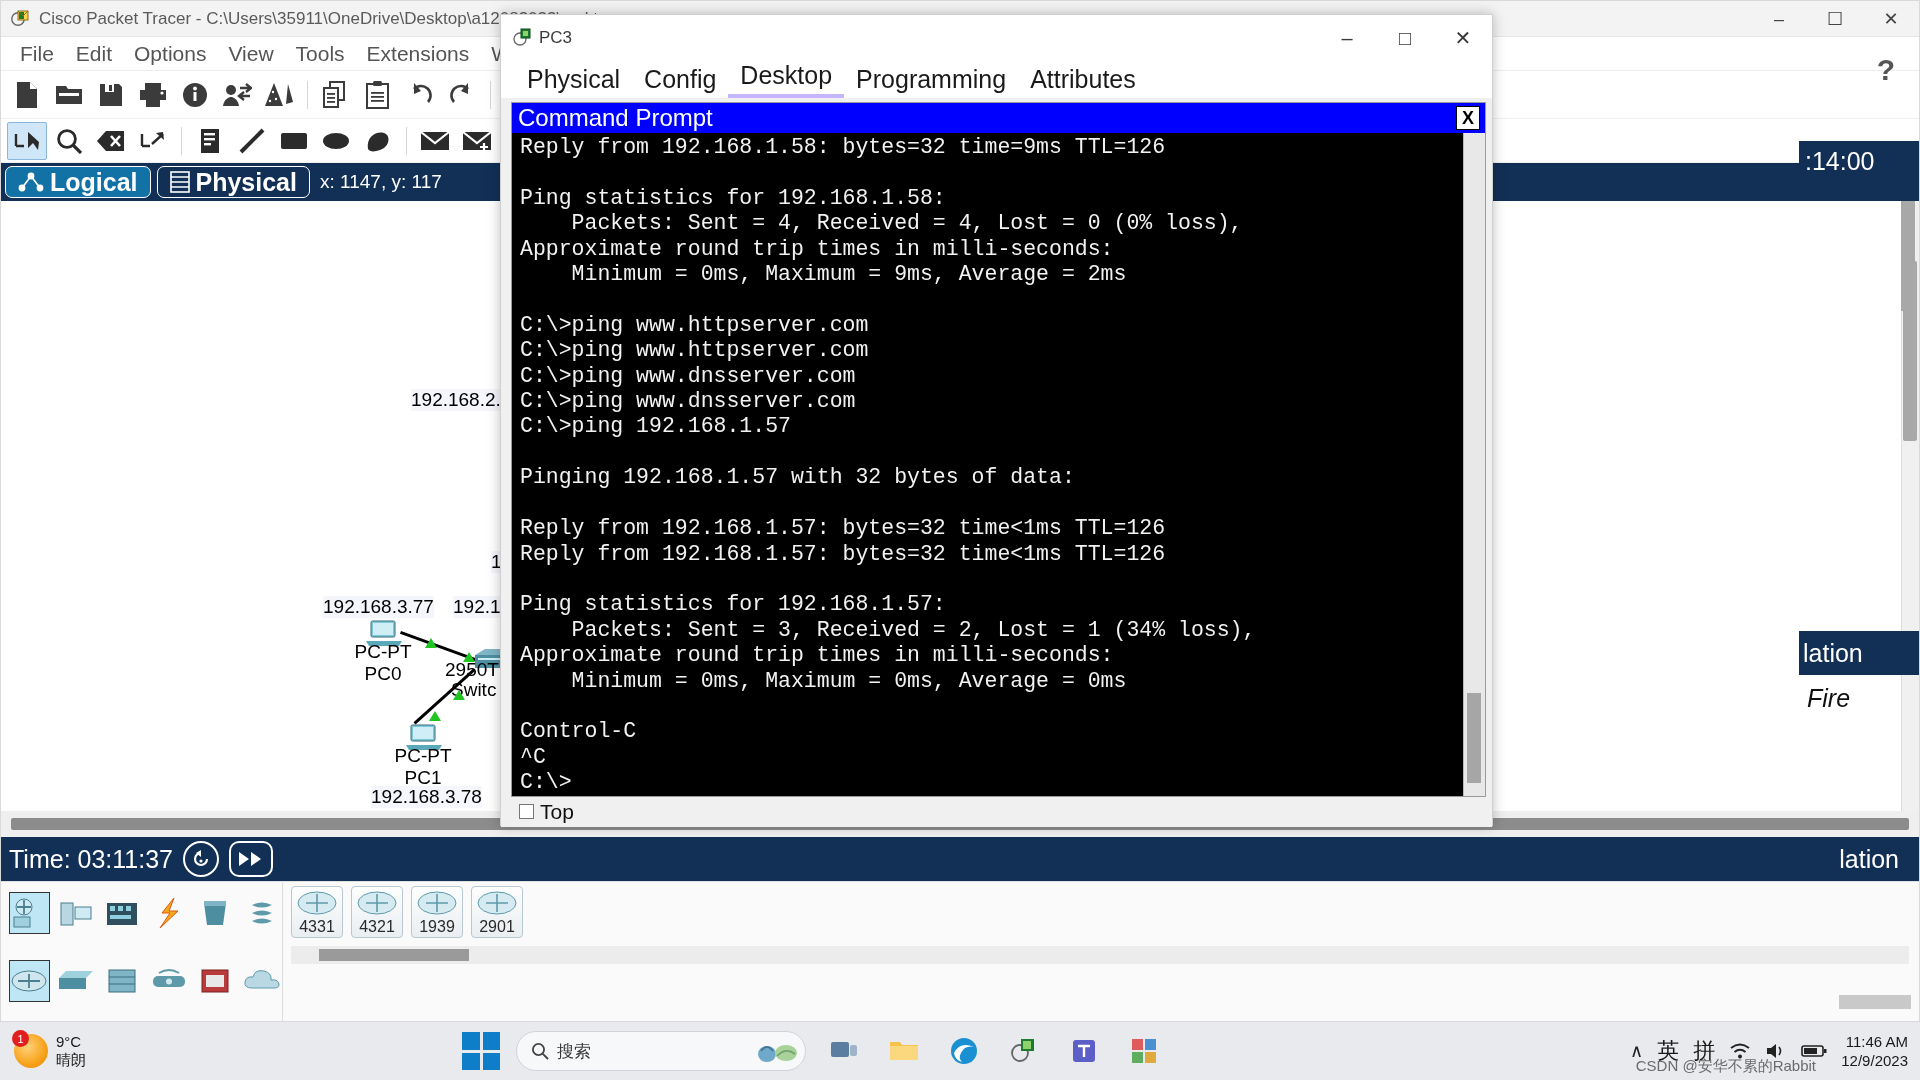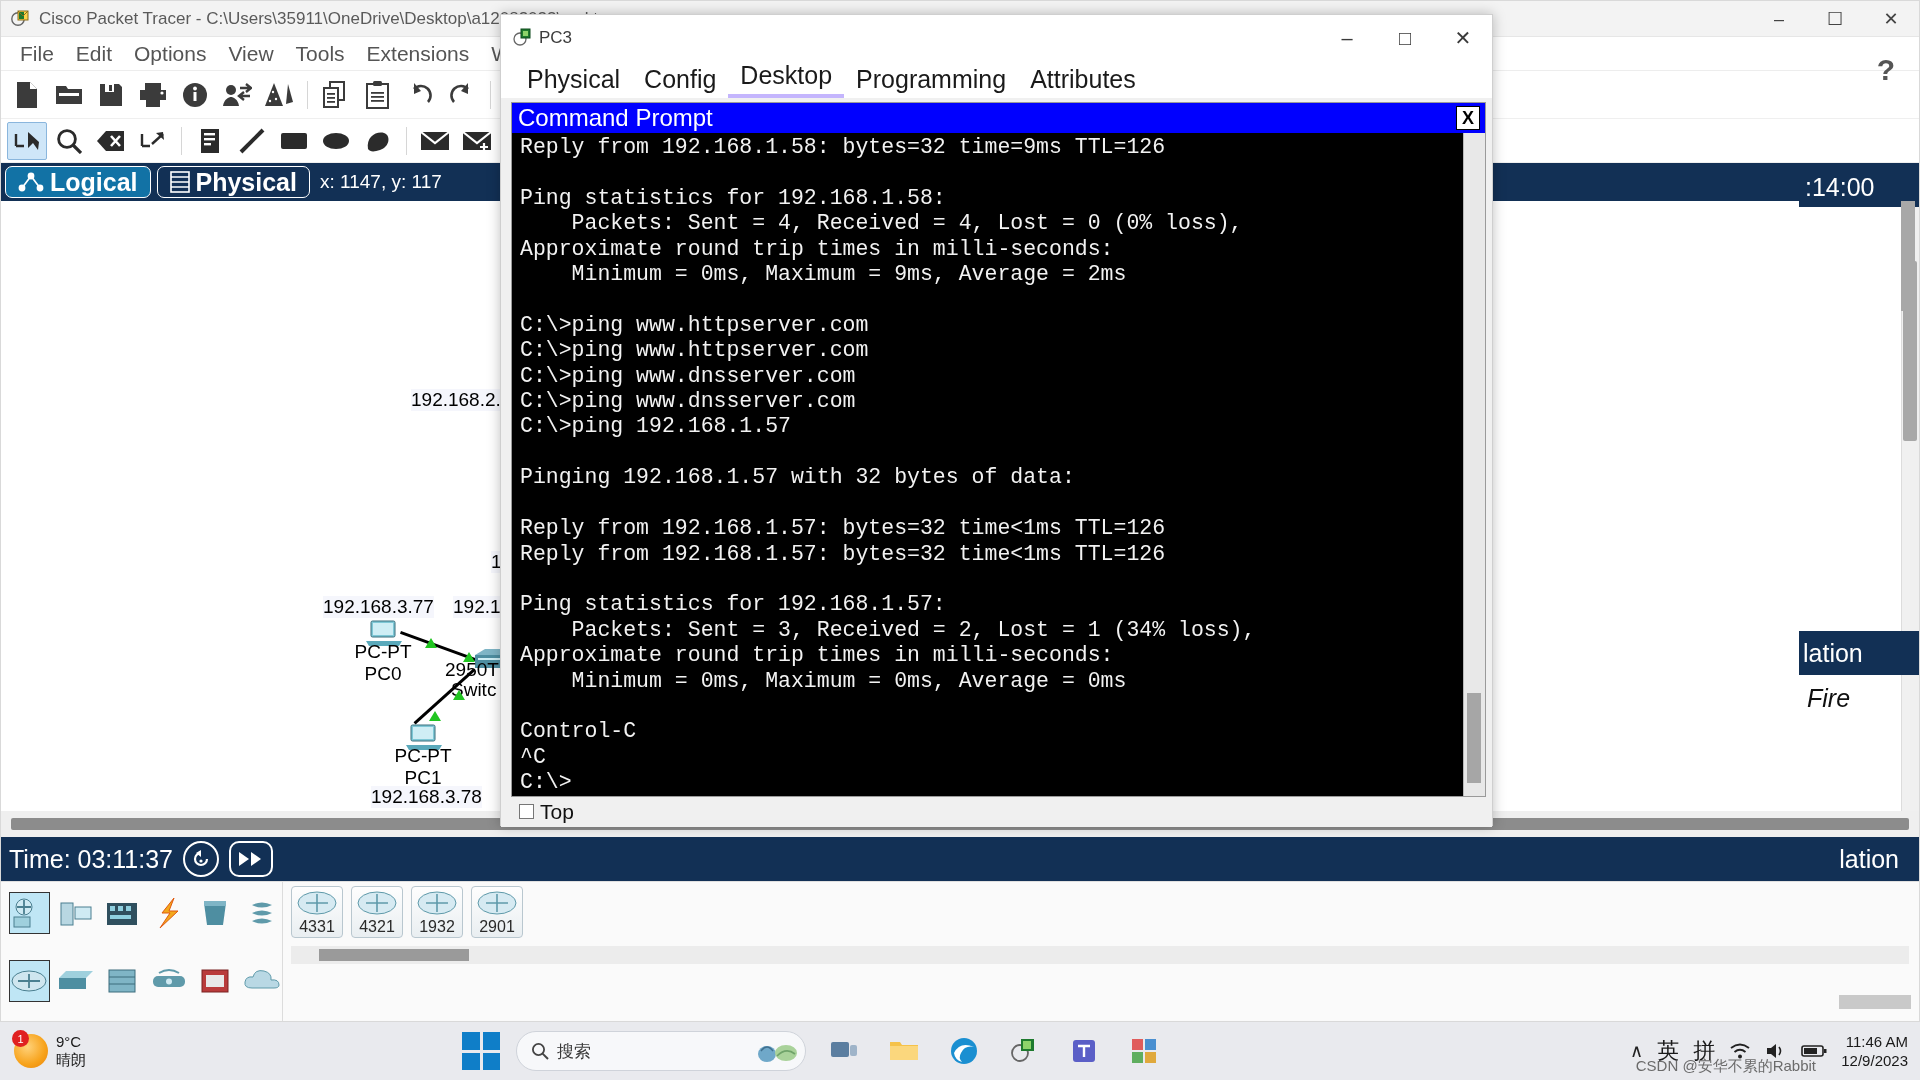--- a/index.html
+++ b/index.html
@@ -159,21 +159,21 @@
   #cmd-scroll { width: 22px; background: #e8e8e8; position: relative; border-left: 1px solid #b9b9b9; }
   #cmd-scroll-thumb { position: absolute; left: 3px; top: 560px; width: 14px; height: 90px; background: #a6a6a6; }
 
   #pc3-footer { height: 30px; display: flex; align-items: center; gap: 6px; padding-left: 8px; }
   #pc3-footer .cbox { width: 15px; height: 15px; border: 1px solid #767676; background: #fff; }
   #pc3-footer .clabel { font-size: 21px; color: #111; }
 
   
   #pt-right-clock { position: absolute; right: 0; top: 140px; width: 120px; height: 40px;
                     background: #123055; color: #fff; font-size: 25px; display: flex;
-                    align-items: center; padding-left: 6px; margin-top: 26px; }
+                    align-items: center; padding-left: 6px; }
   #pt-right-lab1 { position: absolute; right: 0; top: 630px; width: 120px; height: 44px;
                    background: #123055; color: #fff; font-size: 25px; display: flex;
                    align-items: center; padding-left: 4px; }
   #pt-right-lab2 { position: absolute; right: 0; top: 674px; width: 120px; height: 46px;
                    color: #111; font-size: 25px; display: flex; align-items: center; padding-left: 8px; font-style: italic; }
   #pt-right-scroll { position: absolute; right: 4px; top: 190px; width: 14px; height: 430px; }
   #pt-right-scroll .thumb { position: absolute; top: 10px; width: 14px; height: 110px; background: #a8a8a8; }
   #pt-right-botbox { position: absolute; right: 8px; bottom: 12px; width: 72px; height: 14px; background: #c9c9c9; }
 
   
@@ -608,21 +608,21 @@
               <ellipse cx="21" cy="14" rx="19" ry="11" fill="#d6eaf2" stroke="#5f9aaa"></ellipse>
               <path d="M10 14 h22 M21 5 v18" stroke="#5f9aaa" stroke-width="1.6"></path>
             </svg>
           <span class="dev-num">4321</span>
         </span>
         <span class="pal-dev">
           <svg width="42" height="30" viewBox="0 0 42 30">
               <ellipse cx="21" cy="14" rx="19" ry="11" fill="#d6eaf2" stroke="#5f9aaa"></ellipse>
               <path d="M10 14 h22 M21 5 v18" stroke="#5f9aaa" stroke-width="1.6"></path>
             </svg>
-          <span class="dev-num">1932</span>
+          <span class="dev-num">1939</span>
         </span>
         <span class="pal-dev">
           <svg width="42" height="30" viewBox="0 0 42 30">
               <ellipse cx="21" cy="14" rx="19" ry="11" fill="#d6eaf2" stroke="#5f9aaa"></ellipse>
               <path d="M10 14 h22 M21 5 v18" stroke="#5f9aaa" stroke-width="1.6"></path>
             </svg>
           <span class="dev-num">2901</span>
         </span>
       </div>
       <div id="pal-scroll">

